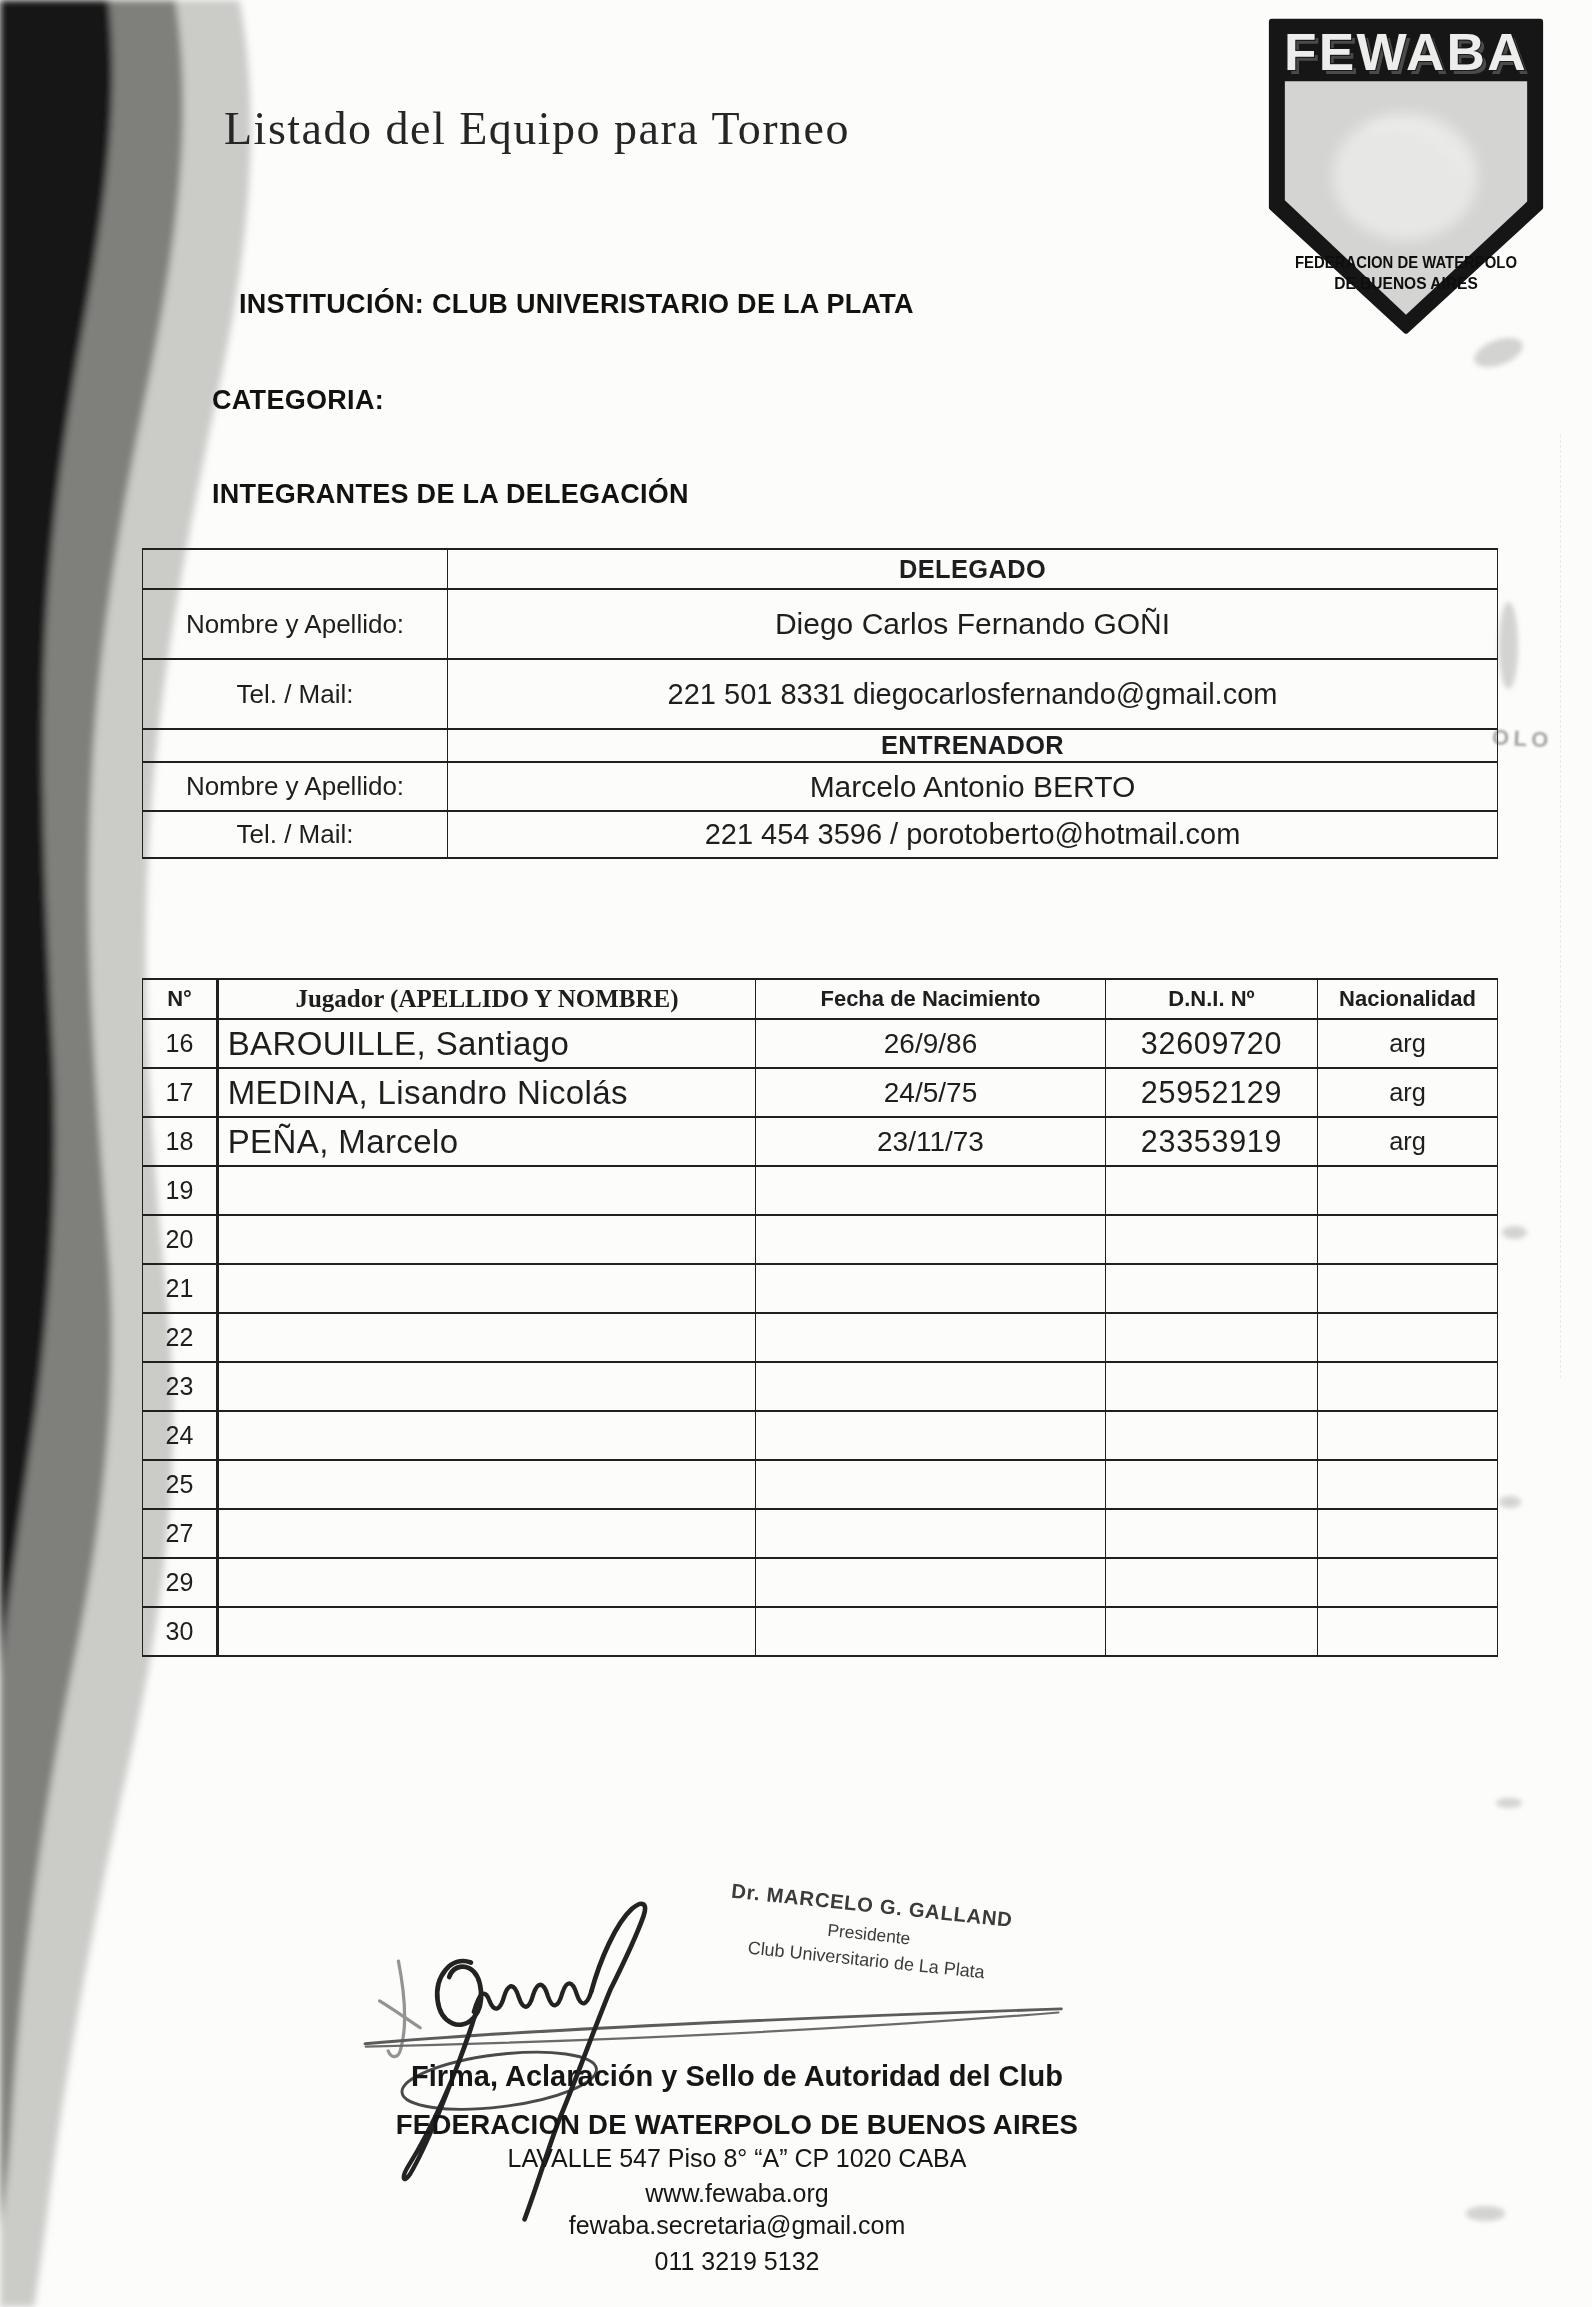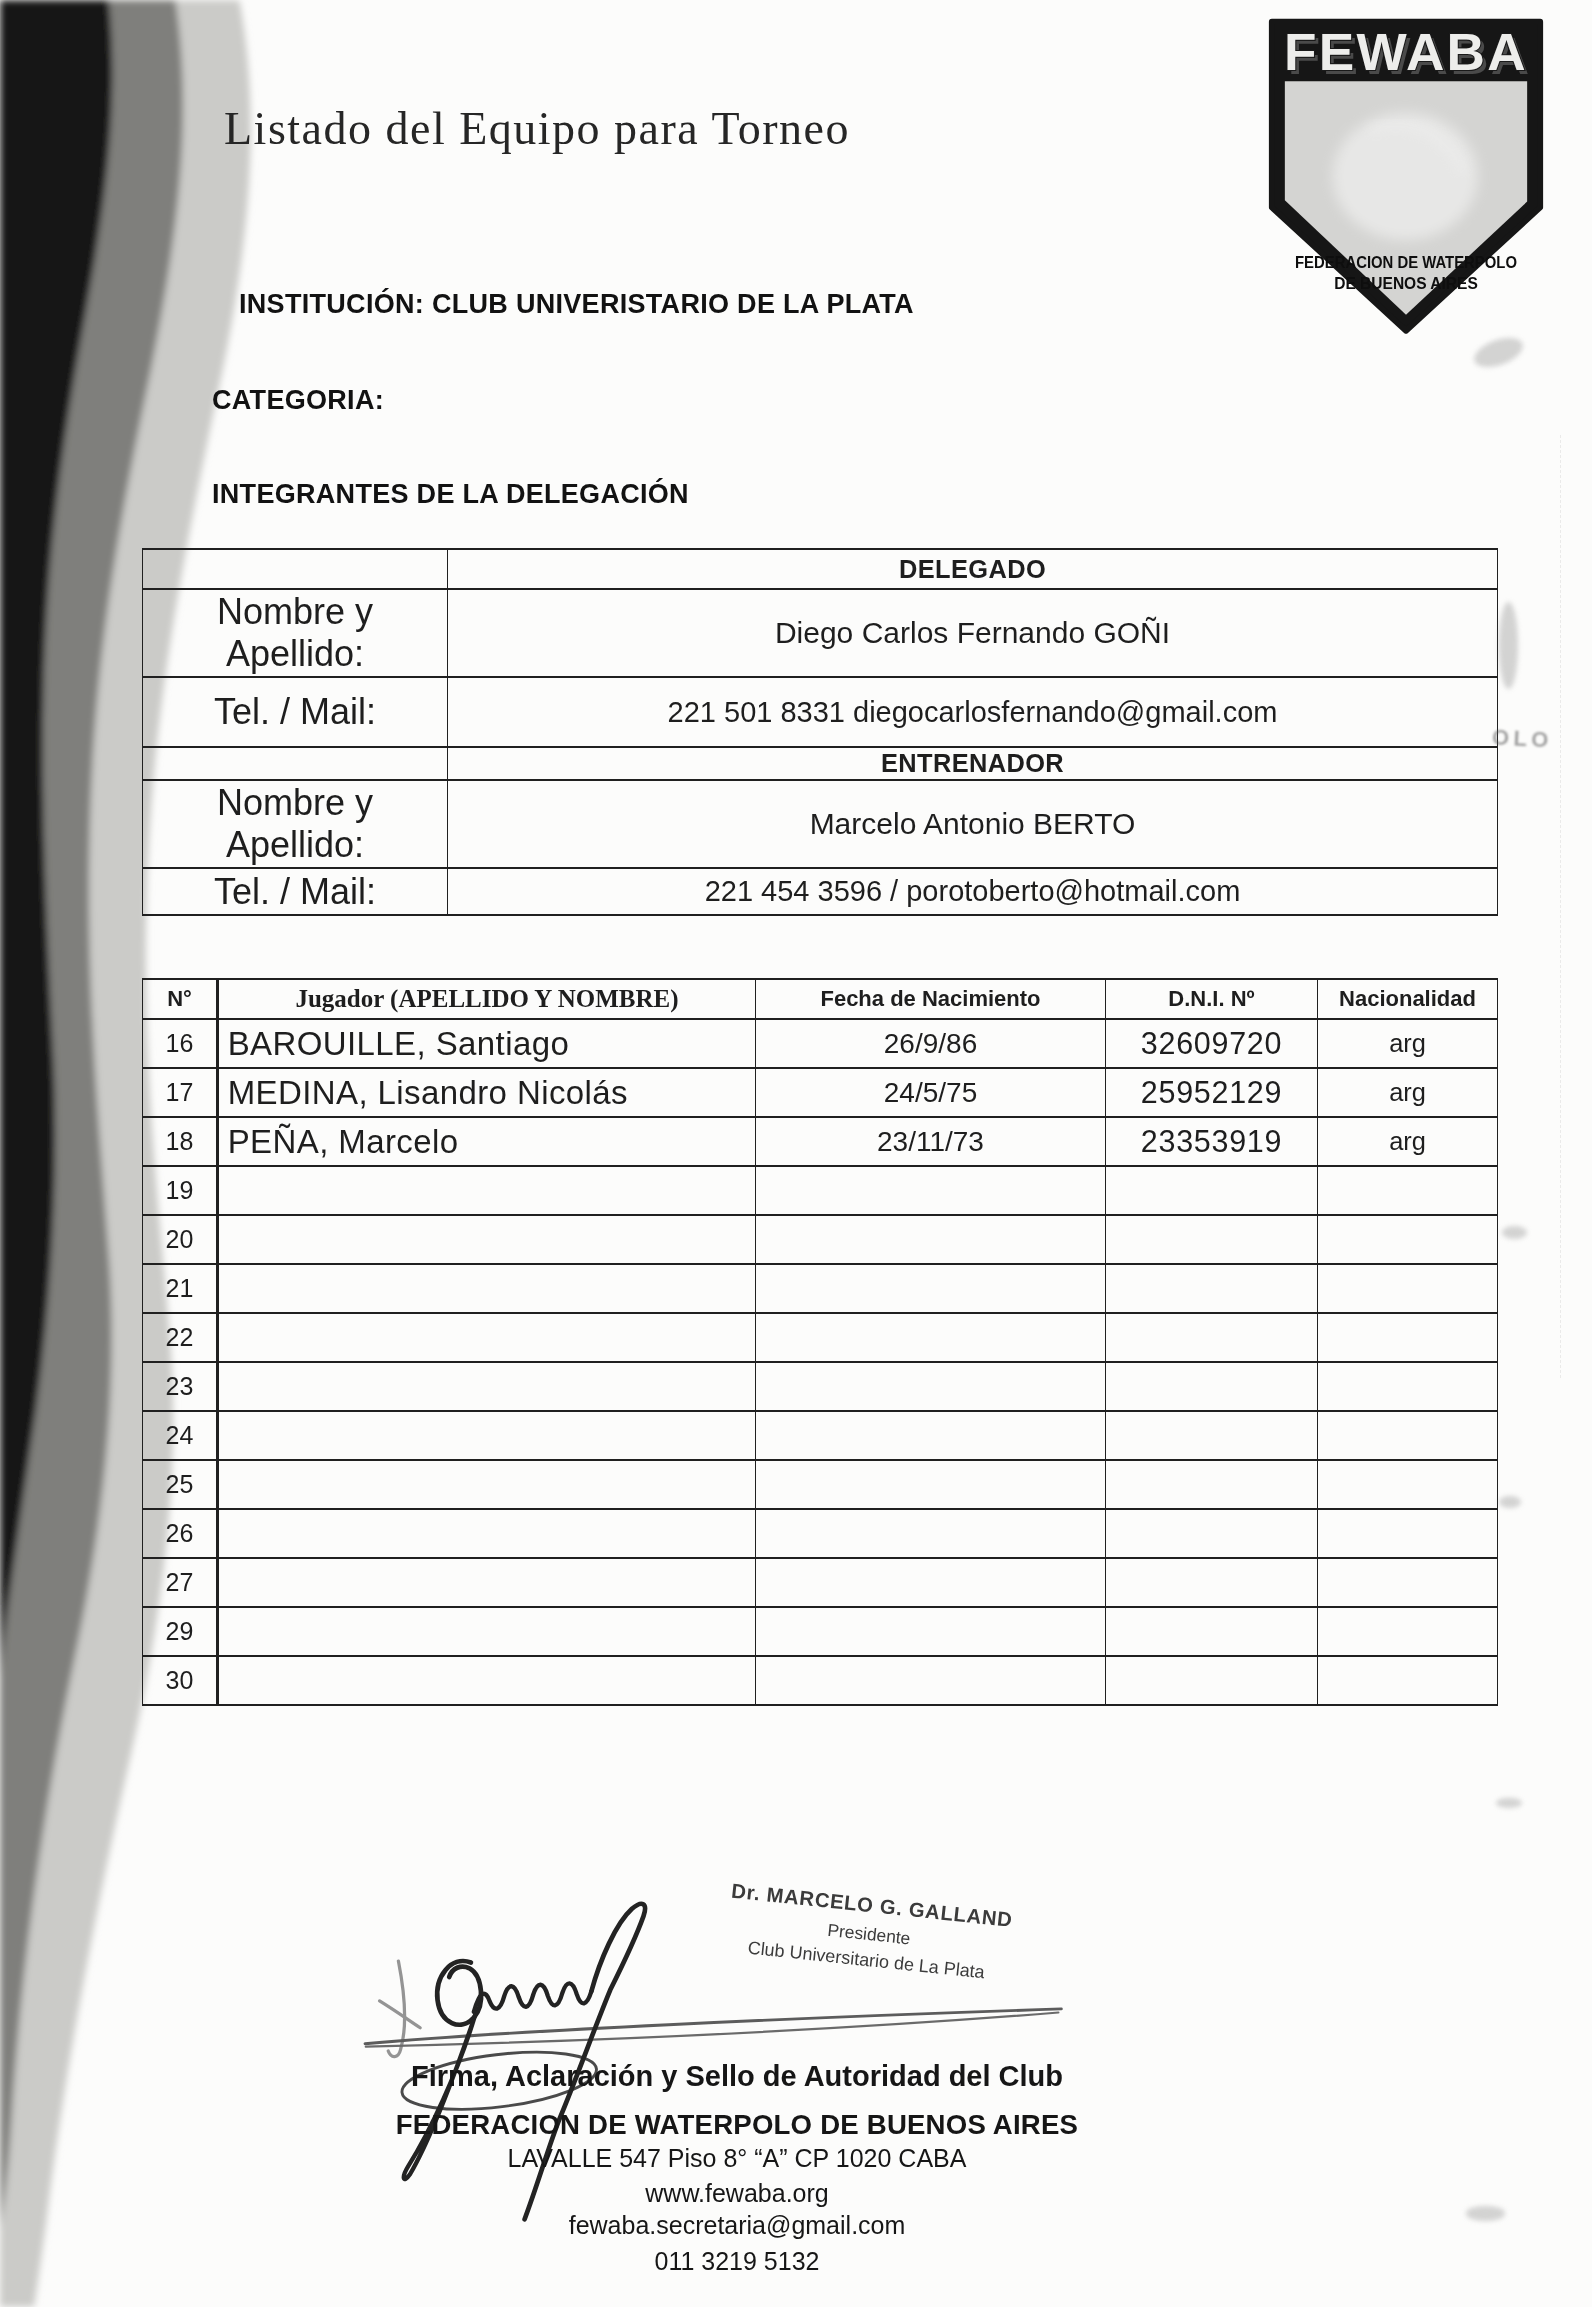--- a/index.html
+++ b/index.html
@@ -19,21 +19,21 @@
   
   table{border-collapse:collapse;table-layout:fixed;}
   .info-table{left:142px;top:548px;width:1355px;}
   .info-table td{
     border:1.5px solid #202020;border-top-width:2.9px;border-bottom-width:2.9px;
     text-align:center;vertical-align:middle;overflow:hidden;
   }
   .info-table .r1{height:40px;} .info-table .r2{height:70px;} .info-table .r3{height:70px;}
   .info-table .r4{height:27px;} .info-table .r5{height:49px;} .info-table .r6{height:47px;}
   .sect-cell{font-size:25.4px;font-weight:bold;letter-spacing:0.4px;}
-  .lbl-cell{font-size:36px;}
+  .lbl-cell{font-size:26px;}
   .val-bold{font-size:30px;font-weight:normal;}
   .val-reg{font-size:29px;}
   
   .players-table{left:142px;top:978px;width:1355px;}
   .players-table th,.players-table td{
     border:1.5px solid #202020;border-top-width:2.9px;border-bottom-width:2.9px;
     vertical-align:middle;overflow:hidden;white-space:nowrap;
   }
   .players-table thead tr{height:40px;}
   .players-table tbody tr{height:49px;}
@@ -224,27 +224,20 @@
           <td class="c-nac"></td>
         </tr>
         <tr>
           <td class="c-num">25</td>
           <td class="c-jug"></td>
           <td class="c-fec"></td>
           <td class="c-dni"></td>
           <td class="c-nac"></td>
         </tr>
         <tr>
-          <td class="c-num">26</td>
-          <td class="c-jug"></td>
-          <td class="c-fec"></td>
-          <td class="c-dni"></td>
-          <td class="c-nac"></td>
-        </tr>
-        <tr>
           <td class="c-num">27</td>
           <td class="c-jug"></td>
           <td class="c-fec"></td>
           <td class="c-dni"></td>
           <td class="c-nac"></td>
         </tr>
         <tr>
           <td class="c-num">29</td>
           <td class="c-jug"></td>
           <td class="c-fec"></td>

